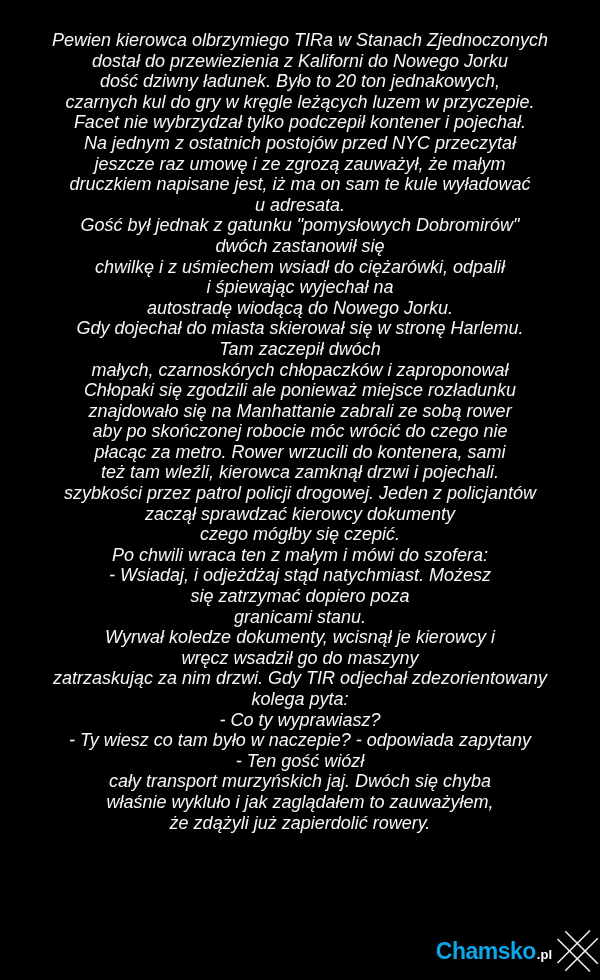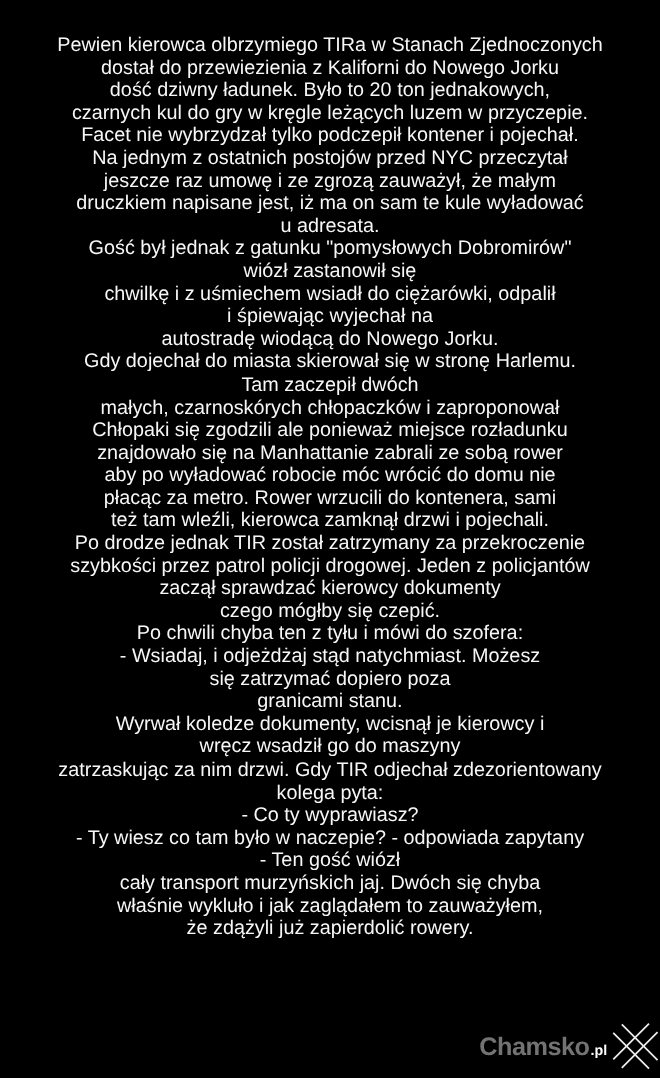--- a/index.html
+++ b/index.html
@@ -17,40 +17,41 @@
   .text-block {
     position: absolute;
     top: 30px;
     left: 0;
     width: 600px;
     text-align: center;
     color: #f7f7f7;
     font-size: 18px;
     line-height: 20.6px;
     font-weight: 400;
+    font-style: italic;
   }
   .line {
     white-space: nowrap;
     min-height: 20.6px;
   }
   .logo {
     position: absolute;
     right: 3px;
     bottom: 6px;
     display: flex;
     align-items: center;
   }
   .logo-text {
     display: flex;
     align-items: baseline;
   }
   .logo-main {
     font-size: 23px;
     font-weight: 700;
-    color: #737373;
+    color: #0ea5e9;
     letter-spacing: -0.5px;
   }
   .logo-tld {
     font-size: 13px;
     font-weight: 700;
     color: #ffffff;
     margin-left: 1px;
   }
   .logo-icon {
     margin-left: 7px;
@@ -64,37 +65,36 @@
     <div class="line">Pewien kierowca olbrzymiego TIRa w Stanach Zjednoczonych</div>
     <div class="line">dostał do przewiezienia z Kaliforni do Nowego Jorku</div>
     <div class="line">dość dziwny ładunek. Było to 20 ton jednakowych,</div>
     <div class="line">czarnych kul do gry w kręgle leżących luzem w przyczepie.</div>
     <div class="line">Facet nie wybrzydzał tylko podczepił kontener i pojechał.</div>
     <div class="line">Na jednym z ostatnich postojów przed NYC przeczytał</div>
     <div class="line">jeszcze raz umowę i ze zgrozą zauważył, że małym</div>
     <div class="line">druczkiem napisane jest, iż ma on sam te kule wyładować</div>
     <div class="line">u adresata.</div>
     <div class="line">Gość był jednak z gatunku "pomysłowych Dobromirów"</div>
-    <div class="line">wiózł zastanowił się</div>
+    <div class="line">dwóch zastanowił się</div>
     <div class="line">chwilkę i z uśmiechem wsiadł do ciężarówki, odpalił</div>
     <div class="line">i śpiewając wyjechał na</div>
     <div class="line">autostradę wiodącą do Nowego Jorku.</div>
     <div class="line">Gdy dojechał do miasta skierował się w stronę Harlemu.</div>
     <div class="line">Tam zaczepił dwóch</div>
     <div class="line">małych, czarnoskórych chłopaczków i zaproponował</div>
     <div class="line">Chłopaki się zgodzili ale ponieważ miejsce rozładunku</div>
     <div class="line">znajdowało się na Manhattanie zabrali ze sobą rower</div>
-    <div class="line">aby po wyładować robocie móc wrócić do domu nie</div>
+    <div class="line">aby po skończonej robocie móc wrócić do czego nie</div>
     <div class="line">płacąc za metro. Rower wrzucili do kontenera, sami</div>
     <div class="line">też tam wleźli, kierowca zamknął drzwi i pojechali.</div>
-    <div class="line">Po drodze jednak TIR został zatrzymany za przekroczenie</div>
     <div class="line">szybkości przez patrol policji drogowej. Jeden z policjantów</div>
     <div class="line">zaczął sprawdzać kierowcy dokumenty</div>
     <div class="line">czego mógłby się czepić.</div>
-    <div class="line">Po chwili chyba ten z tyłu i mówi do szofera:</div>
+    <div class="line">Po chwili wraca ten z małym i mówi do szofera:</div>
     <div class="line">- Wsiadaj, i odjeżdżaj stąd natychmiast. Możesz</div>
     <div class="line">się zatrzymać dopiero poza</div>
     <div class="line">granicami stanu.</div>
     <div class="line">Wyrwał koledze dokumenty, wcisnął je kierowcy i</div>
     <div class="line">wręcz wsadził go do maszyny</div>
     <div class="line">zatrzaskując za nim drzwi. Gdy TIR odjechał zdezorientowany</div>
     <div class="line">kolega pyta:</div>
     <div class="line">- Co ty wyprawiasz?</div>
     <div class="line">- Ty wiesz co tam było w naczepie? - odpowiada zapytany</div>
     <div class="line">- Ten gość wiózł</div>

